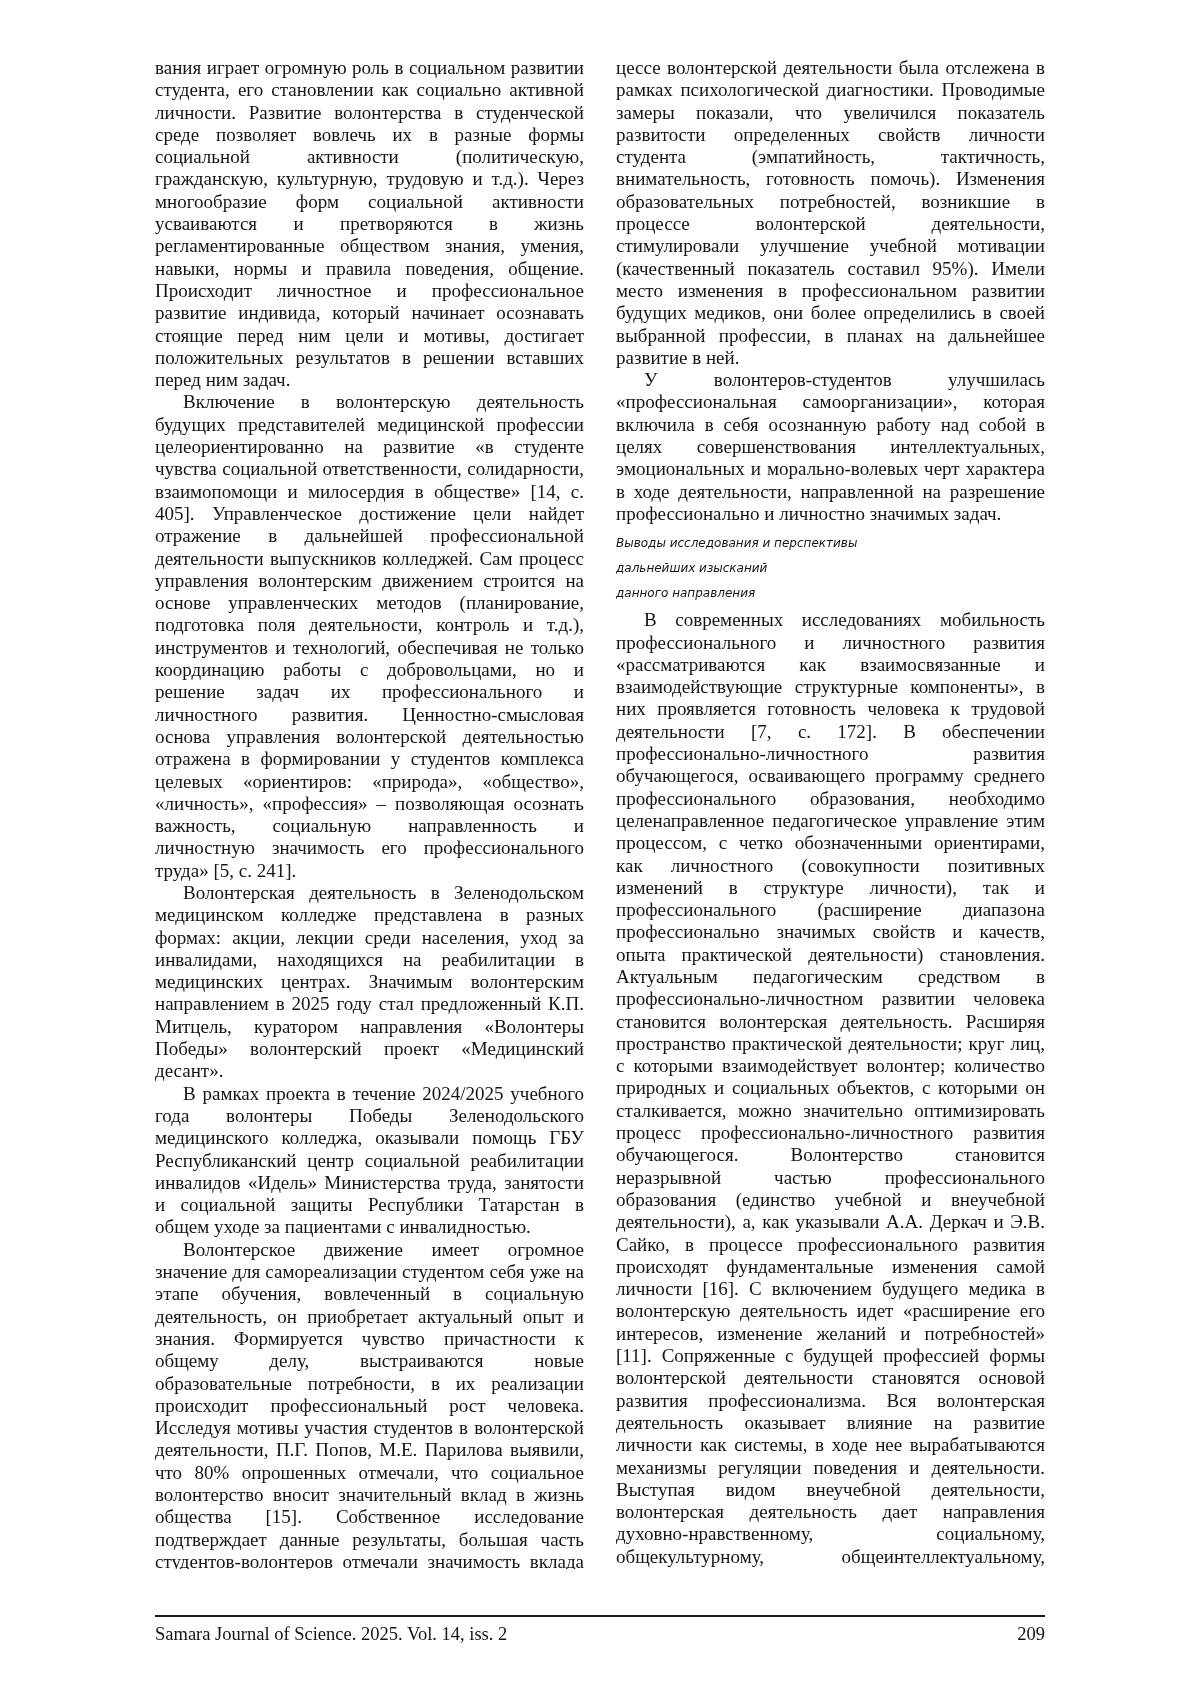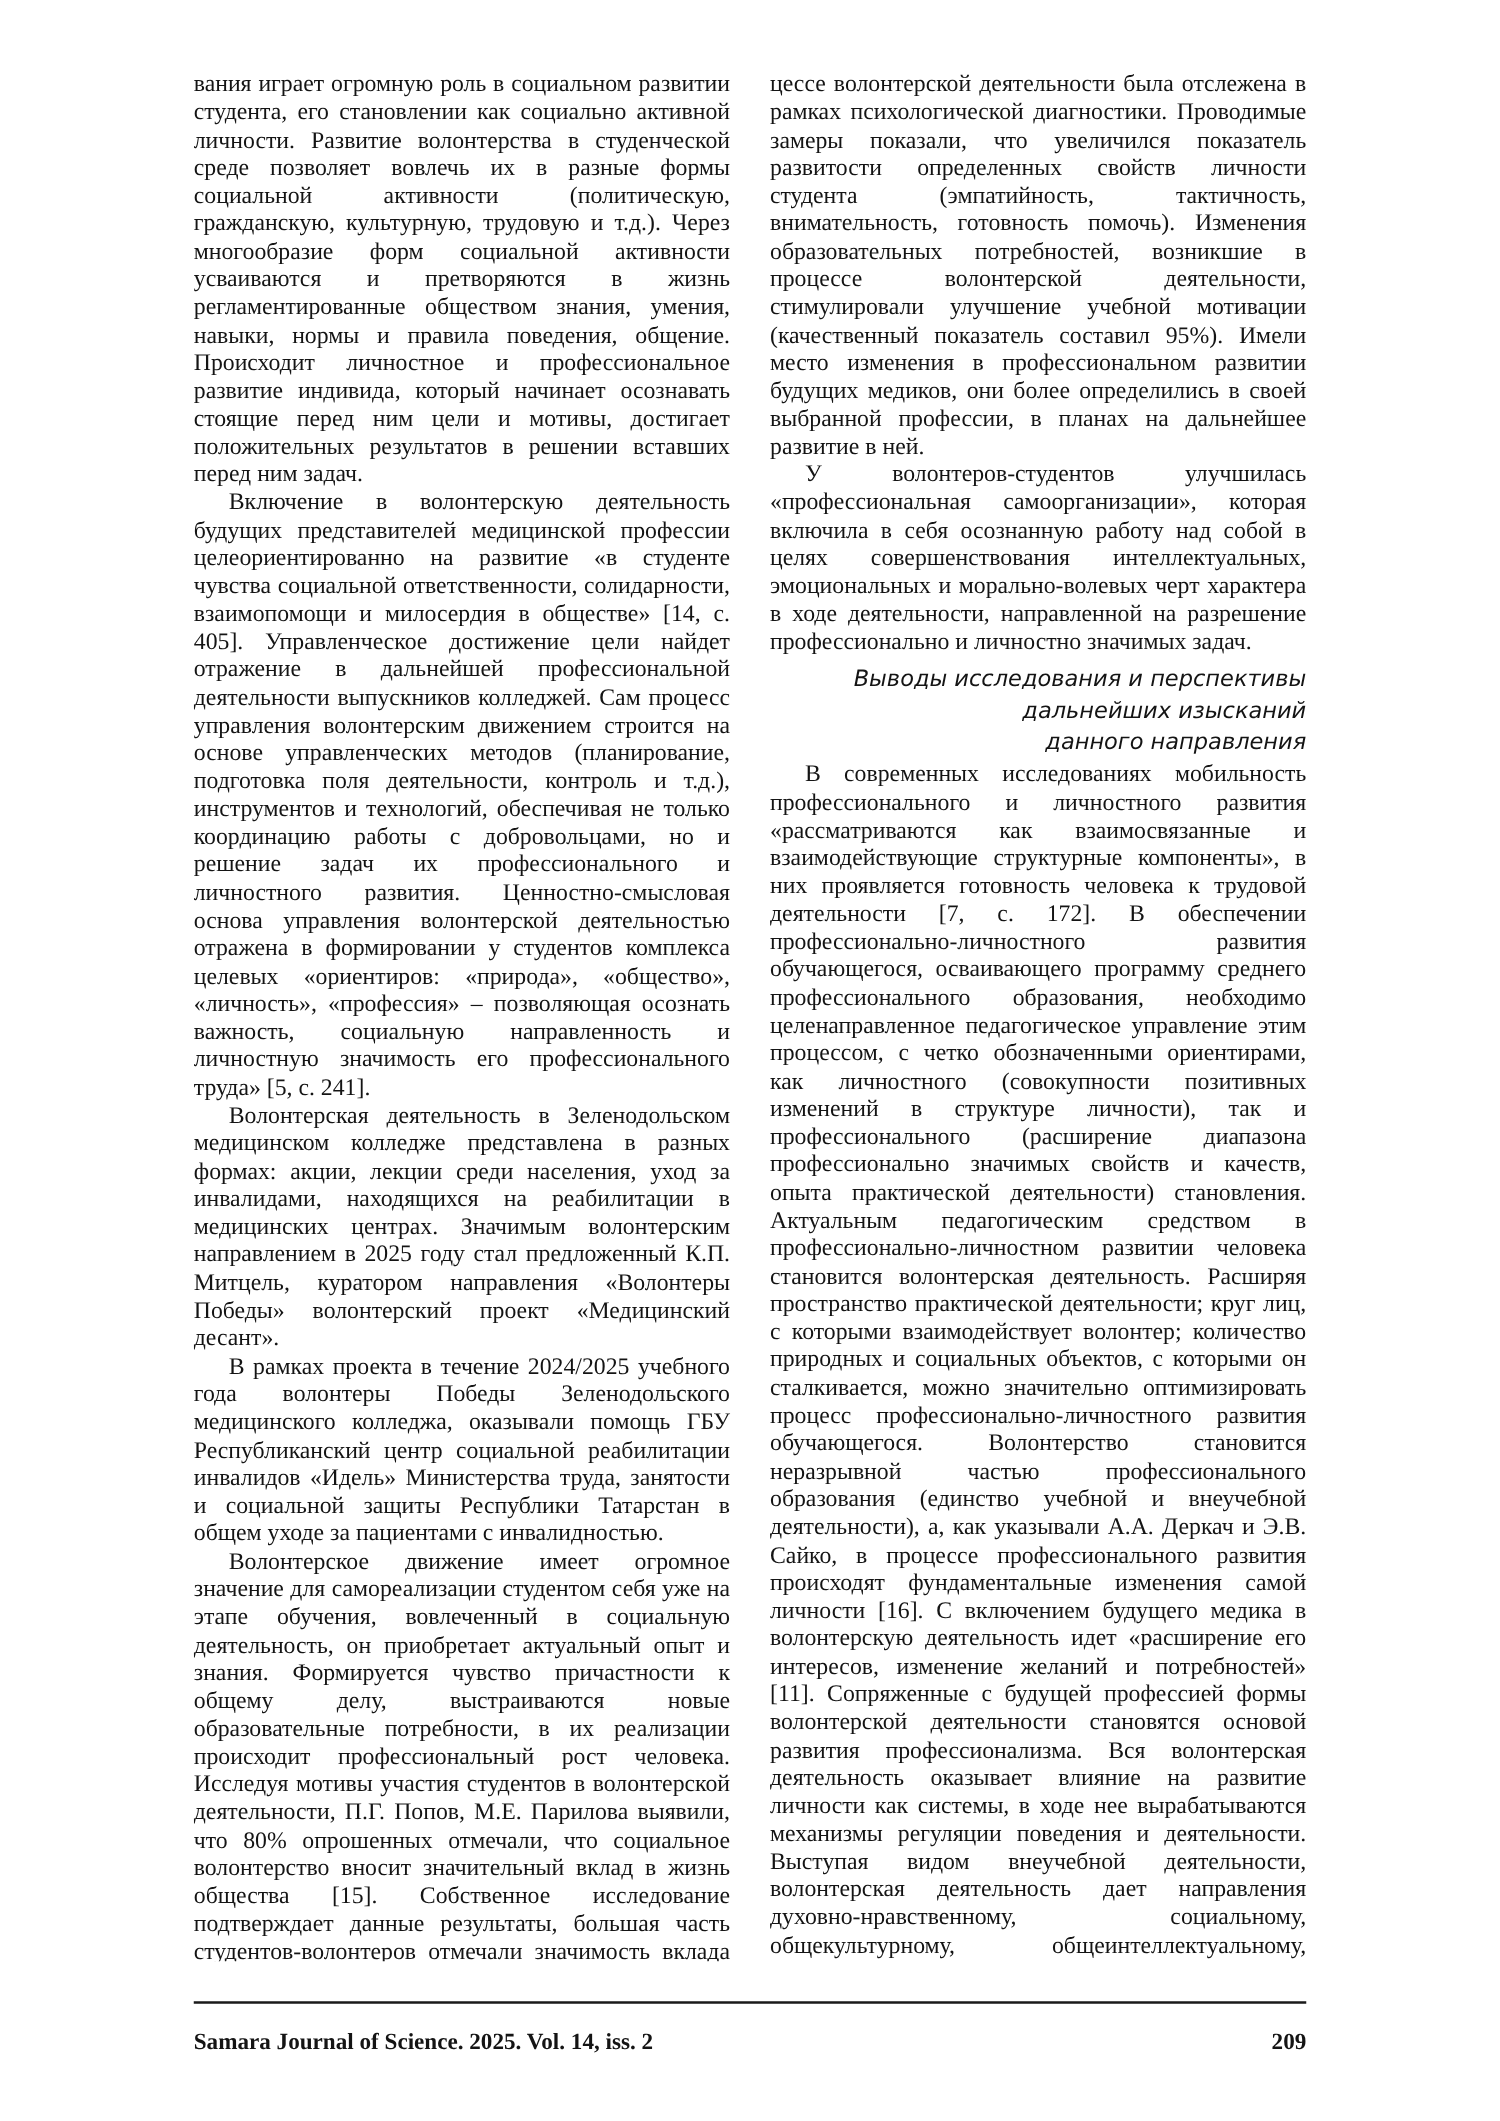--- a/index.html
+++ b/index.html
@@ -32,33 +32,33 @@
   .col{
     width:435px;
     font-size:19px;line-height:22.3px;
     text-align:justify;
   }
   .para{margin:0;}
   .para.indent{text-indent:28px;}
   .sec-heading{
     font-family:"DejaVu Sans", sans-serif;
     font-style:italic;
-    font-size:18px;line-height:25px;
-    text-align:right;
+    font-size:12px;line-height:25px;
+    text-align:left;
     margin:6px 0 3px 0;
   }
   .sec-heading div{text-indent:0;}
   
   .ftr{
     position:absolute;
     left:155px;right:155px;bottom:52px;
     border-top:2.5px solid #1a1a1a;
-    padding-top:20px;
+    padding-top:6px;
     display:flex;justify-content:space-between;
-    font-size:18.5px;line-height:22px;font-weight:bold;
+    font-size:18.5px;line-height:22px;
   }
 </style>
 </head>
 <body>
 
 <div class="page">
 
 
   <div class="cols">
 

